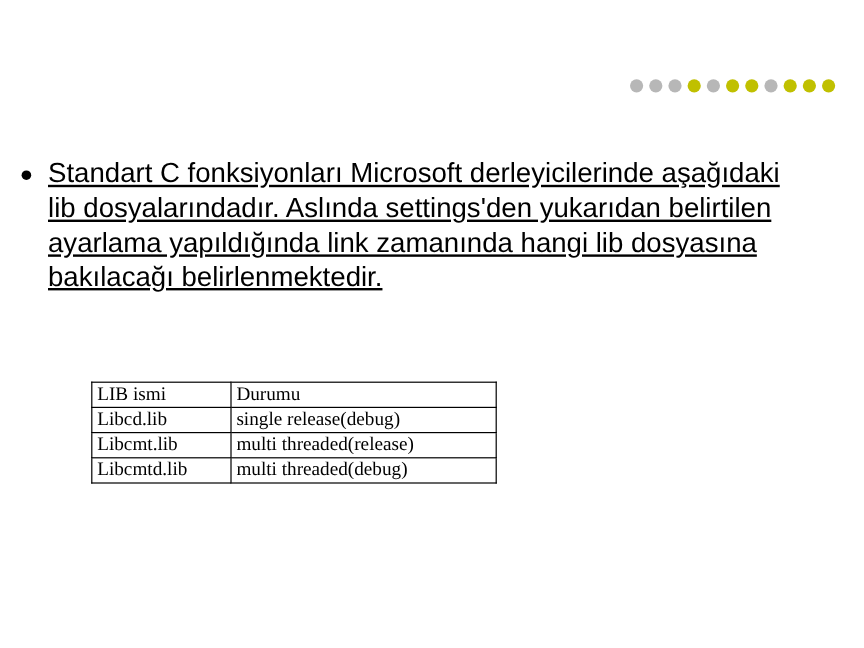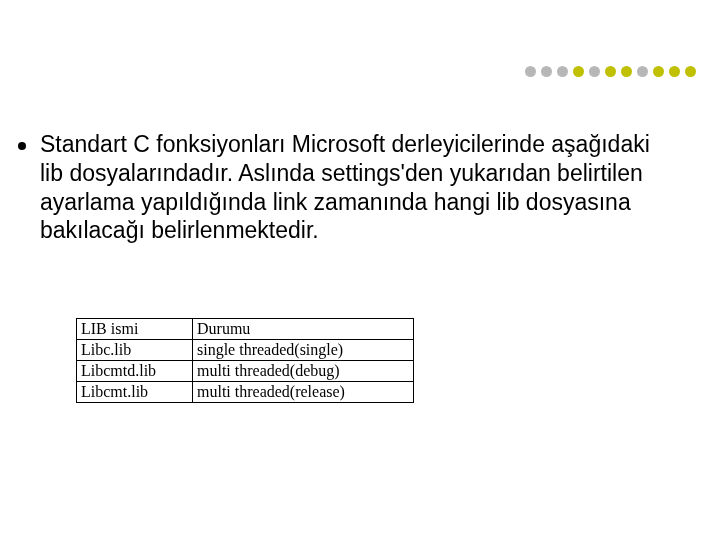--- a/index.html
+++ b/index.html
@@ -32,20 +32,21 @@
   .content {
     position: absolute;
     top: 130px;
     left: 18px;
     right: 60px;
   }
 
   .item {
     display: flex;
     align-items: flex-start;
+    text-decoration: underline;
   }
 
   .bullet {
     width: 8px;
     height: 8px;
     background: #000;
     border-radius: 50%;
     flex: 0 0 auto;
     margin-top: 12px;
     margin-right: 14px;
@@ -104,26 +105,26 @@
 </div>
 
 <div class="table-wrap">
   <table>
     <tbody>
         <tr>
       <td class="col1">LIB ismi</td>
       <td class="col2">Durumu</td>
     </tr>
     <tr>
-      <td class="col1">Libc.lib</td>
-      <td class="col2">single threaded(single)</td>
+      <td class="col1">Libcd.lib</td>
+      <td class="col2">single release(debug)</td>
+    </tr>
+    <tr>
+      <td class="col1">Libcmt.lib</td>
+      <td class="col2">multi threaded(release)</td>
     </tr>
     <tr>
       <td class="col1">Libcmtd.lib</td>
       <td class="col2">multi threaded(debug)</td>
-    </tr>
-    <tr>
-      <td class="col1">Libcmt.lib</td>
-      <td class="col2">multi threaded(release)</td>
     </tr>
   </tbody>
     </table>
 </div>
 
 </body></html>

